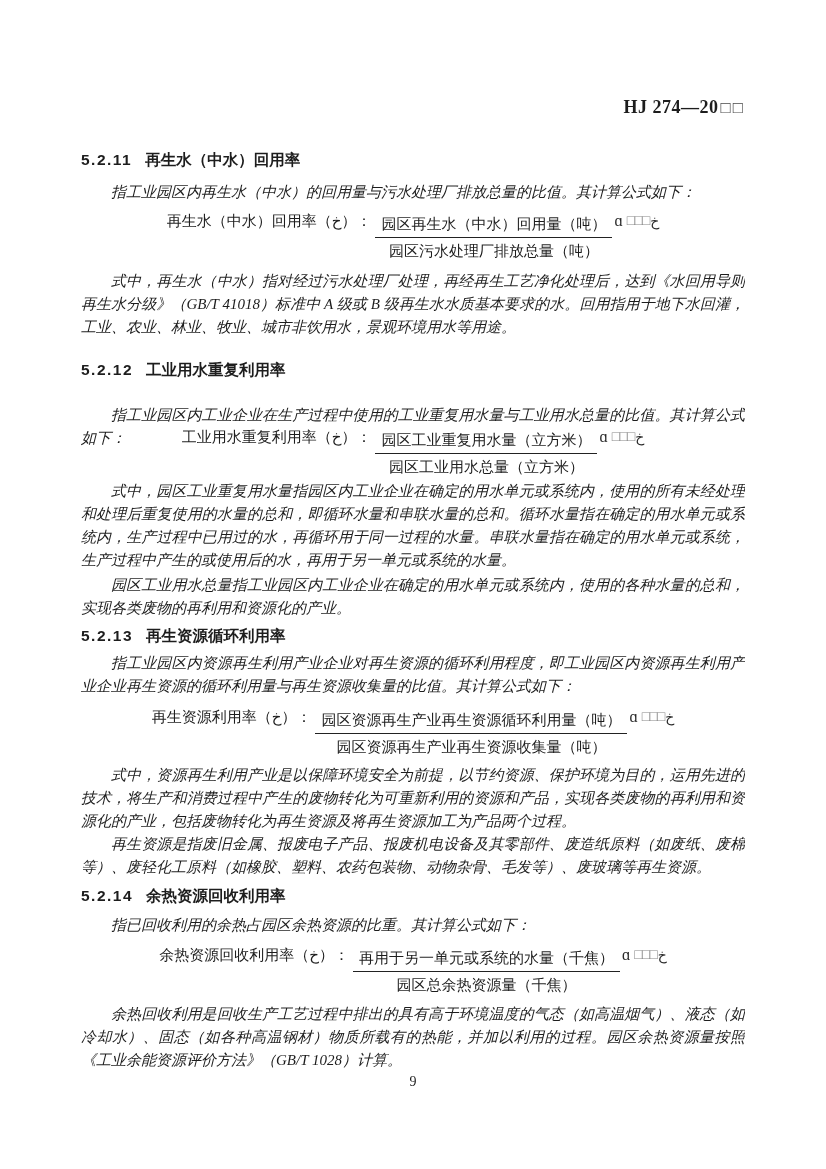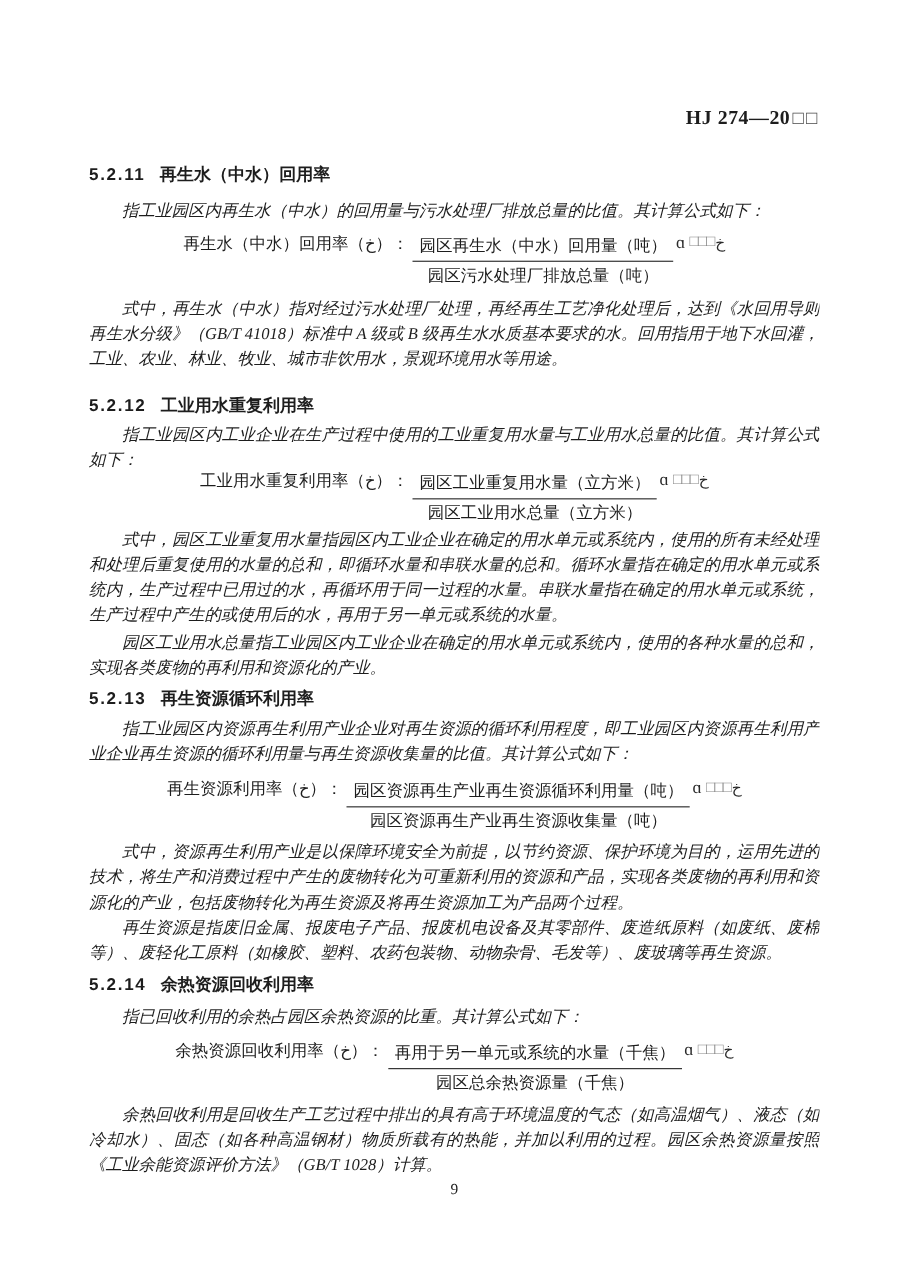--- a/index.html
+++ b/index.html
@@ -124,21 +124,21 @@
         <span class="suf-d">ɑ</span>
         <span class="boxes">□□□</span>
         <span class="suf-g">خ</span>
       </span>
     </div>
     <div class="blk para h4l" style="top:270px">式中，再生水（中水）指对经过污水处理厂处理，再经再生工艺净化处理后，达到《水回用导则　再生水分级》（GB/T 41018）标准中 A 级或 B 级再生水水质基本要求的水。回用指用于地下水回灌，工业、农业、林业、牧业、城市非饮用水，景观环境用水等用途。</div>
 
     <div class="blk sec-heading" style="top:360px">
       <span class="sec-num">5.2.12</span><span class="sec-title">工业用水重复利用率</span>
     </div>
-    <div class="blk para h2l" style="top:385px">指工业园区内工业企业在生产过程中使用的工业重复用水量与工业用水总量的比值。其计算公式如下：</div>
+    <div class="blk para h2l" style="top:404px">指工业园区内工业企业在生产过程中使用的工业重复用水量与工业用水总量的比值。其计算公式如下：</div>
     <div class="blk formula" style="top:428px">
       <span class="f-label">工业用水重复利用率（خ）：</span>
       <span class="fraction">
         <span class="num">园区工业重复用水量（立方米）</span>
         <span class="den">园区工业用水总量（立方米）</span>
       </span>
       <span class="f-suffix">
         <span class="suf-d">ɑ</span>
         <span class="boxes">□□□</span>
         <span class="suf-g">خ</span>

